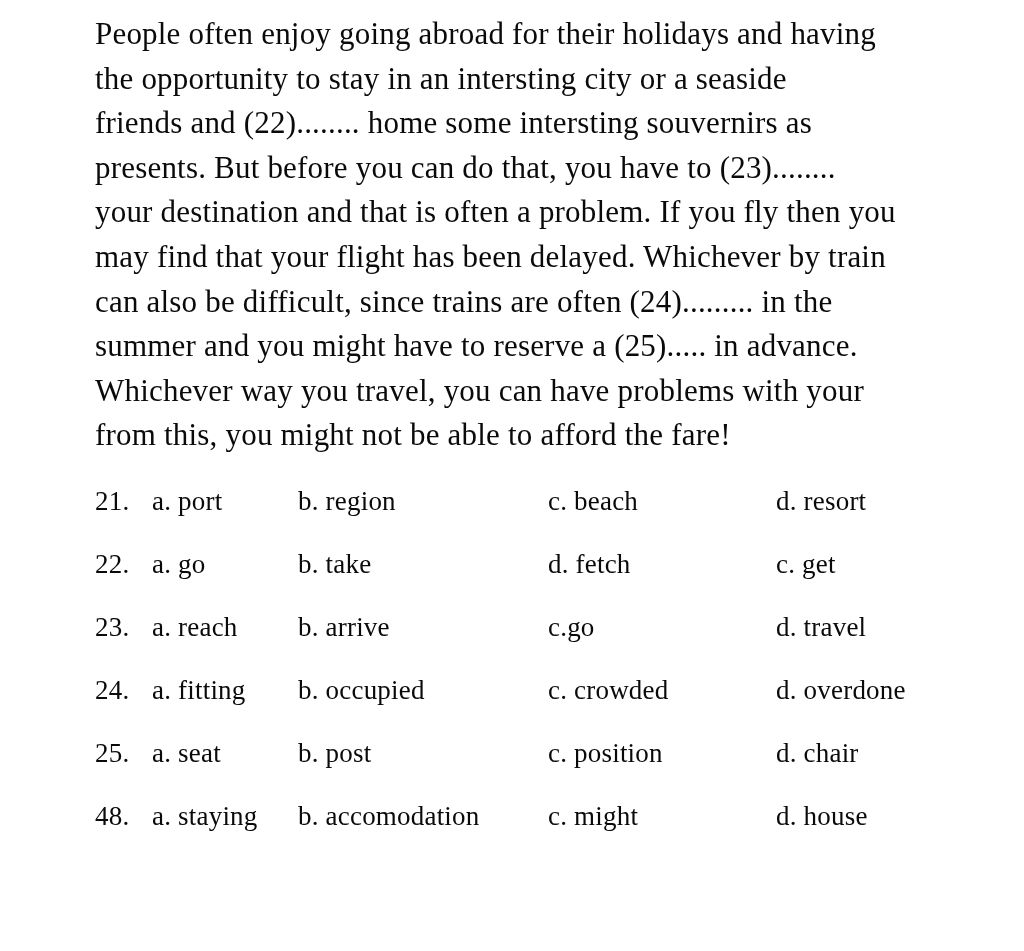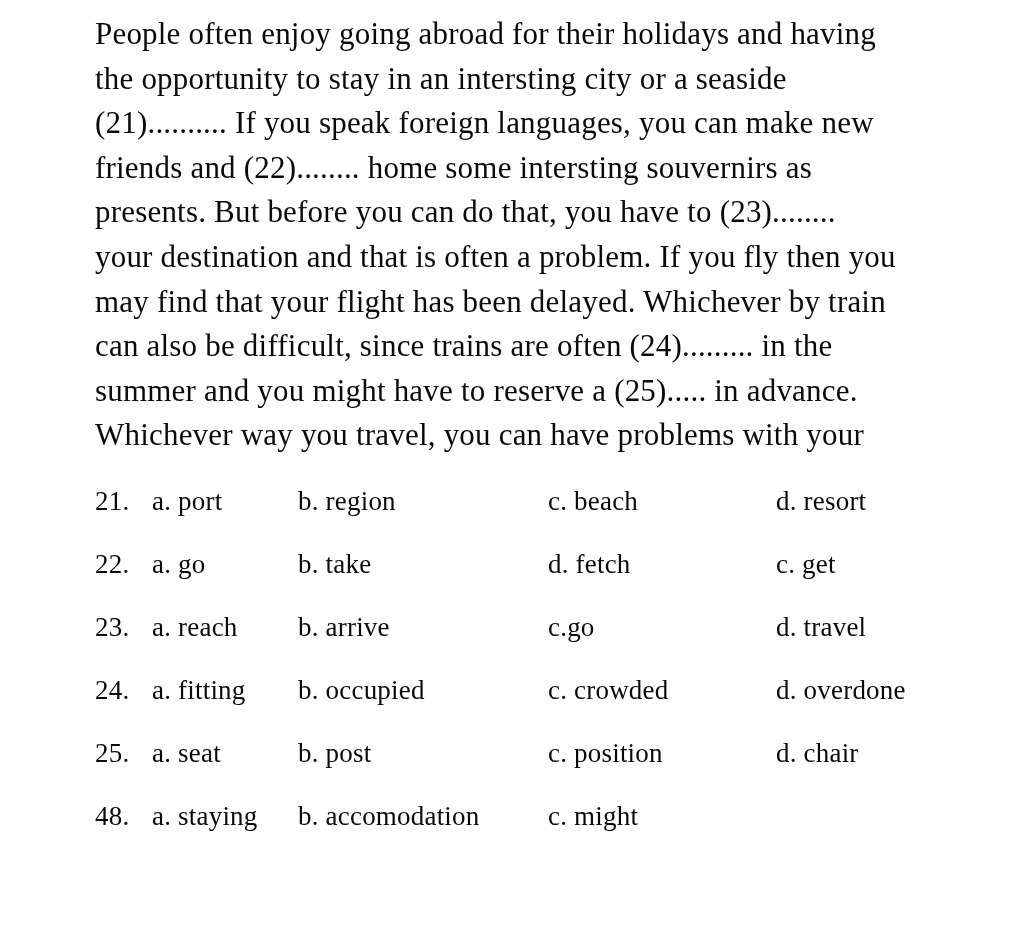--- a/index.html
+++ b/index.html
@@ -41,28 +41,28 @@
   }
 </style>
 </head>
 <body>
 
 <div class="page">
 
   <div class="passage">
     <div class="passage-line">People often enjoy going abroad for their holidays and having</div>
     <div class="passage-line">the opportunity to stay in an intersting city or a seaside</div>
-    <div class="passage-line">(21).......... If you speak foreign languages, you can make new</div>
     <div class="passage-line">friends and (22)........ home some intersting souvernirs as</div>
     <div class="passage-line">presents. But before you can do that, you have to (23)........</div>
     <div class="passage-line">your destination and that is often a problem. If you fly then you</div>
     <div class="passage-line">may find that your flight has been delayed. Whichever by train</div>
     <div class="passage-line">can also be difficult, since trains are often (24)......... in the</div>
     <div class="passage-line">summer and you might have to reserve a (25)..... in advance.</div>
     <div class="passage-line">Whichever way you travel, you can have problems with your</div>
+    <div class="passage-line">from this, you might not be able to afford the fare!</div>
   </div>
 
   <div class="questions">
 
     <div class="question-row">
       <span>21.</span>
       <span>a. port</span>
       <span>b. region</span>
       <span>c. beach</span>
       <span>d. resort</span>
@@ -98,16 +98,17 @@
       <span>b. post</span>
       <span>c. position</span>
       <span>d. chair</span>
     </div>
 
     <div class="question-row">
       <span>48.</span>
       <span>a. staying</span>
       <span>b. accomodation</span>
       <span>c. might</span>
+      <span>d. house</span>
     </div>
 
   </div>
 </div>
 
 </body></html>

